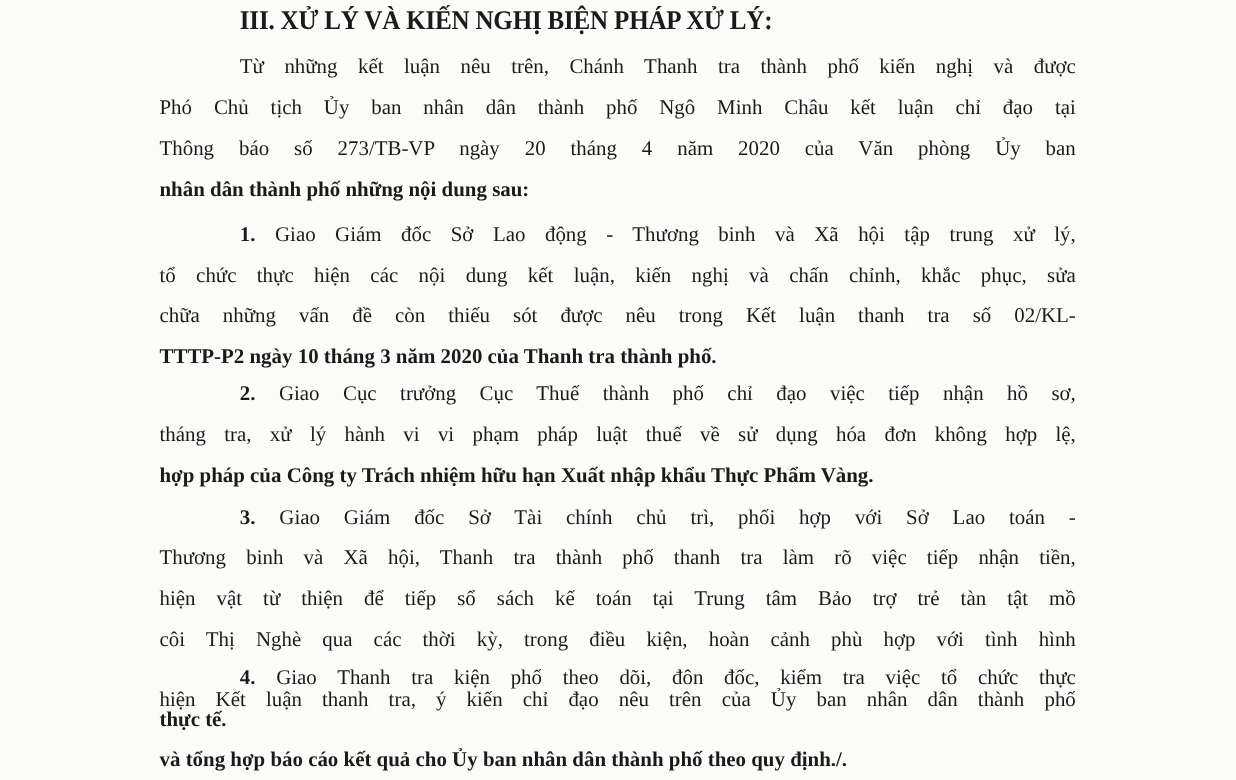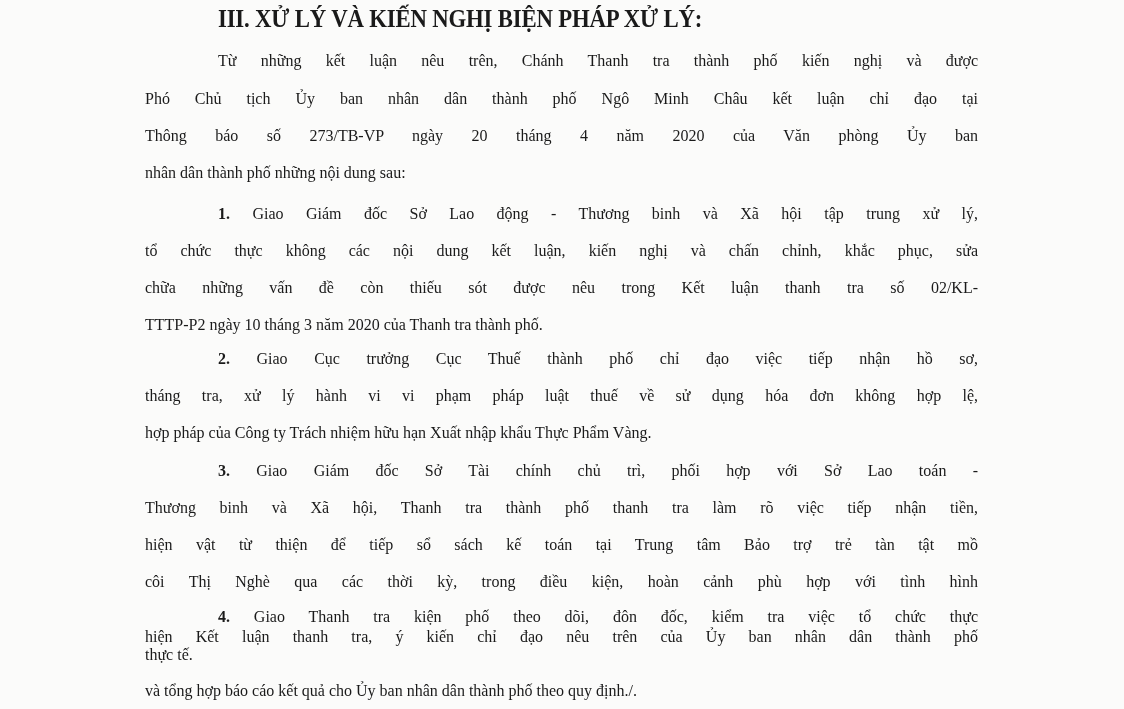--- a/index.html
+++ b/index.html
@@ -12,45 +12,45 @@
     }
     .page { position: absolute; left: 0; top: 0; width: 976px; height: 709px; }
     .heading {
       position: absolute; left: 218px; top: 5px;
       font-size: 24.5px; font-weight: bold; letter-spacing: -0.2px;
       transform: scaleX(0.93); transform-origin: left top;
       white-space: nowrap;
     }
     .line {
       position: absolute; left: 145px; width: 833px;
-      font-size: 16px; line-height: 30px; height: 30px;
+      font-size: 19px; line-height: 30px; height: 30px;
       text-align: justify; text-align-last: justify;
       white-space: nowrap; overflow: visible;
     }
     .line.first { left: 218px; width: 760px; }
-    .line.last { text-align-last: left; }
+    .line.last { text-align-last: left; font-weight: bold; }
     .num { font-weight: bold; }
   </style>
 </head>
 <body>
 
 <div class="page">
 
   <div class="heading">III. XỬ LÝ VÀ KIẾN NGHỊ BIỆN PHÁP XỬ LÝ:</div>
 
   <div>
     <div class="line first" style="top:46px">Từ những kết luận nêu trên, Chánh Thanh tra thành phố kiến nghị và được</div>
     <div class="line" style="top:84px">Phó Chủ tịch Ủy ban nhân dân thành phố Ngô Minh Châu kết luận chỉ đạo tại</div>
     <div class="line" style="top:121px">Thông báo số 273/TB-VP ngày 20 tháng 4 năm 2020 của Văn phòng Ủy ban</div>
     <div class="line last" style="top:158px">nhân dân thành phố những nội dung sau:</div>
   </div>
 
   <div>
     <div class="line first" style="top:199px"><span class="num">1.</span><span> Giao Giám đốc Sở Lao động - Thương binh và Xã hội tập trung xử lý,</span></div>
-    <div class="line" style="top:236px">tổ chức thực không các nội dung kết luận, kiến nghị và chấn chỉnh, khắc phục, sửa</div>
+    <div class="line" style="top:236px">tổ chức thực hiện các nội dung kết luận, kiến nghị và chấn chỉnh, khắc phục, sửa</div>
     <div class="line" style="top:273px">chữa những vấn đề còn thiếu sót được nêu trong Kết luận thanh tra số 02/KL-</div>
     <div class="line last" style="top:310px">TTTP-P2 ngày 10 tháng 3 năm 2020 của Thanh tra thành phố.</div>
   </div>
 
   <div>
     <div class="line first" style="top:344px"><span class="num">2.</span><span> Giao Cục trưởng Cục Thuế thành phố chỉ đạo việc tiếp nhận hồ sơ,</span></div>
     <div class="line" style="top:381px">tháng tra, xử lý hành vi vi phạm pháp luật thuế về sử dụng hóa đơn không hợp lệ,</div>
     <div class="line last" style="top:418px">hợp pháp của Công ty Trách nhiệm hữu hạn Xuất nhập khẩu Thực Phẩm Vàng.</div>
   </div>
 

